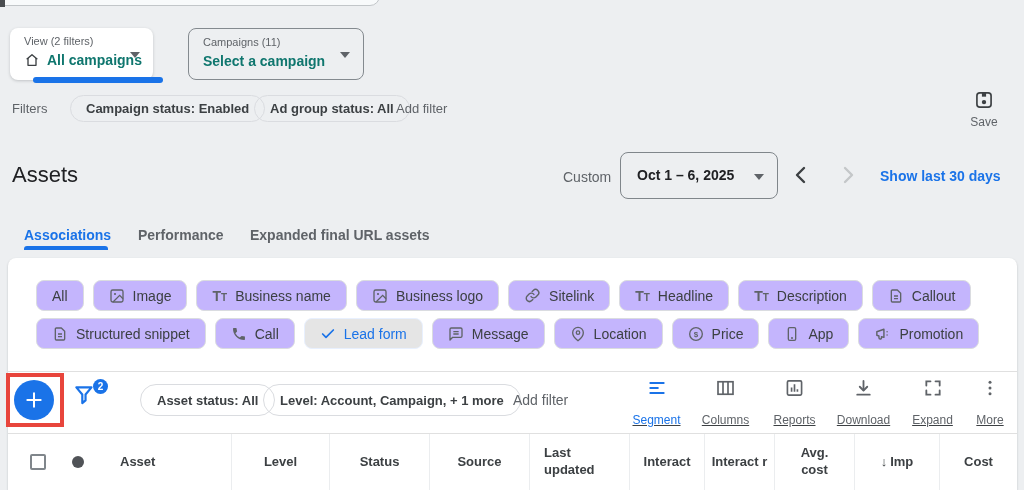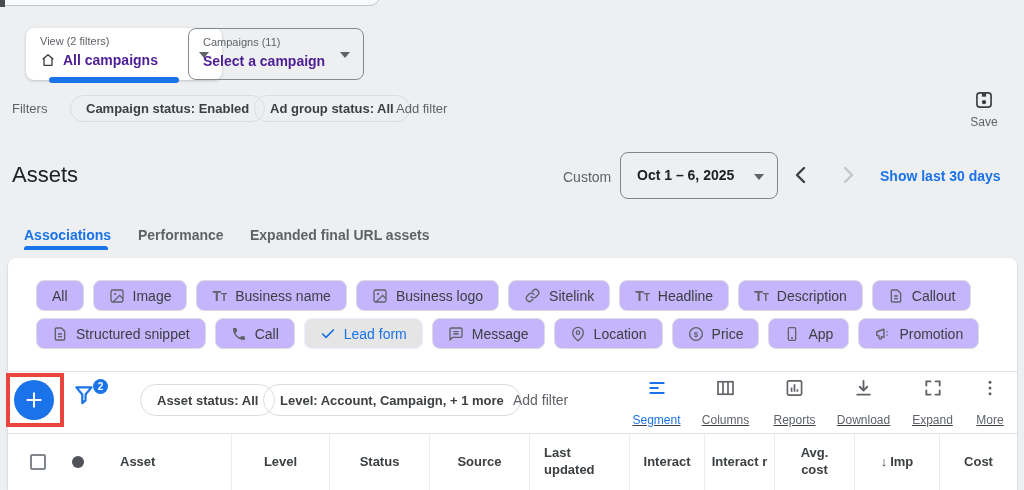--- a/index.html
+++ b/index.html
@@ -6,25 +6,25 @@
   html,body { width:1024px; height:490px; overflow:hidden; }
   body { font-family:"Liberation Sans", sans-serif; background:#edeff1; color:#3c4043; }
   #app { position:relative; width:1024px; height:490px; overflow:hidden; }
 
   
   .top-cutoff { position:absolute; left:-14px; top:-24px; width:394px; height:30px;
     background:#f8fafb; border:1px solid #c2c6c9; border-radius:10px; }
   .cursor-sliver { position:absolute; left:0; top:0; width:5px; height:7px; background:#4a4d50; }
 
   
-  .view-card { position:absolute; left:10px; top:28px; width:196px; height:52px; background:#fff;
-    border-radius:8px; box-shadow:0 1px 3px rgba(60,64,67,.25);margin-left:16px; }
+  .view-card { position:absolute; left:10px; top:28px; width:143px; height:52px; background:#fff;
+    border-radius:8px; box-shadow:0 1px 3px rgba(60,64,67,.25); }
   .sel-label { position:absolute; left:14px; top:7px; font-size:11px; color:#5f6368; white-space:nowrap; }
   .sel-value { position:absolute; left:14px; top:24px; display:flex; align-items:center; gap:7px;
-    font-size:14px; font-weight:700; color:#4c1d95; white-space:nowrap; }
+    font-size:14px; font-weight:700; color:#0f766e; white-space:nowrap; }
   .caret { position:absolute; right:13px; top:50%; margin-top:-2px; width:0; height:0;
     border-left:5px solid transparent; border-right:5px solid transparent; border-top:6px solid #5f6368; }
   .view-underline { position:absolute; left:23px; bottom:-3px; width:130px; height:6px;
     border-radius:3px; background:#1a73e8; }
   .campaigns-card { position:absolute; left:188px; top:28px; width:176px; height:52px;
     border:1px solid #848a8f; border-radius:8px; }
 
   
   .filters-label { position:absolute; left:12px; top:101px; font-size:13px; color:#5f6368; }
   .pill { position:absolute; top:95px; height:27px; display:inline-flex; align-items:center;

